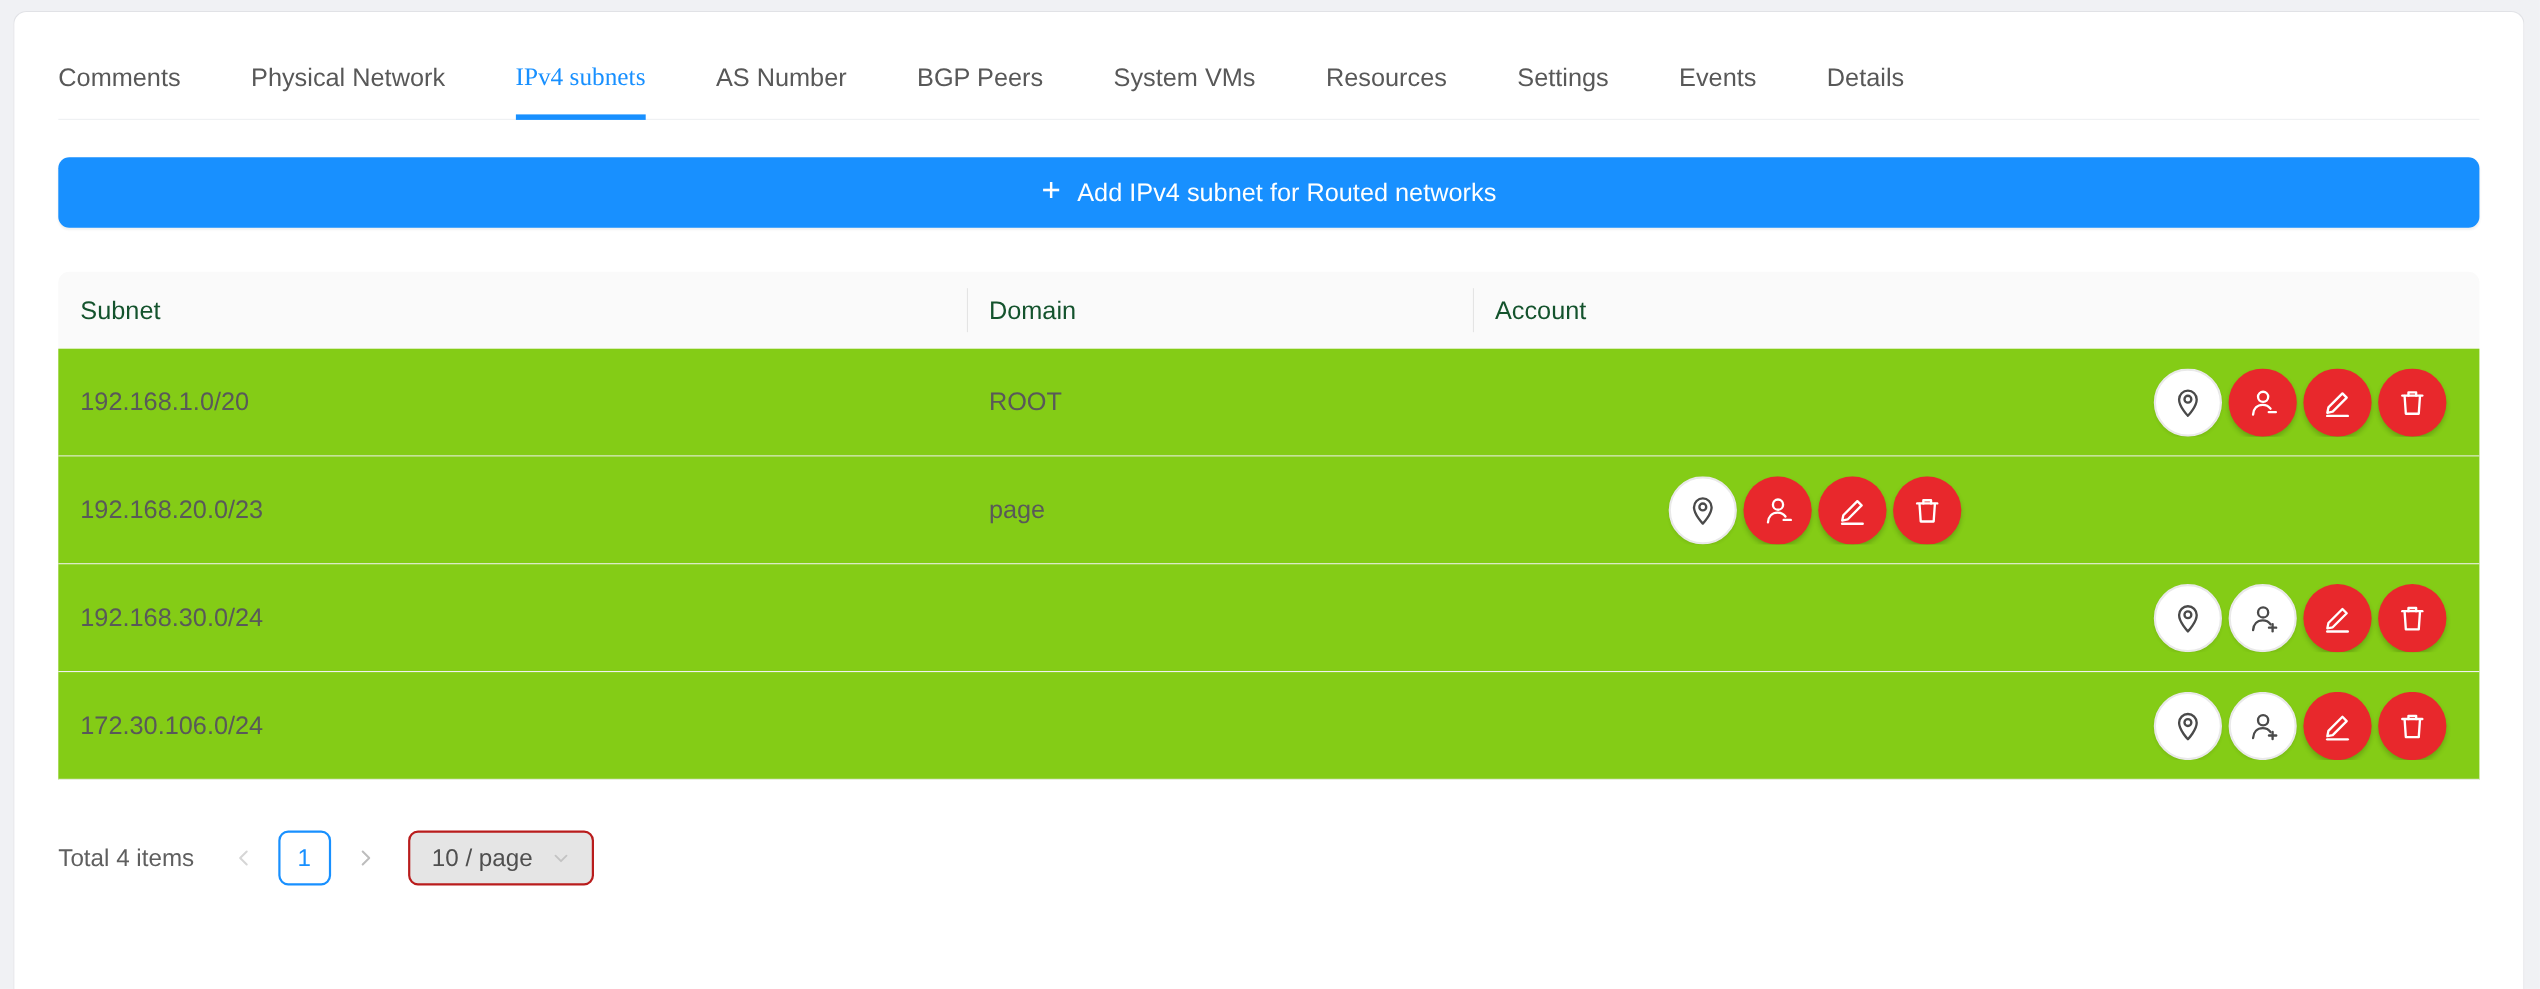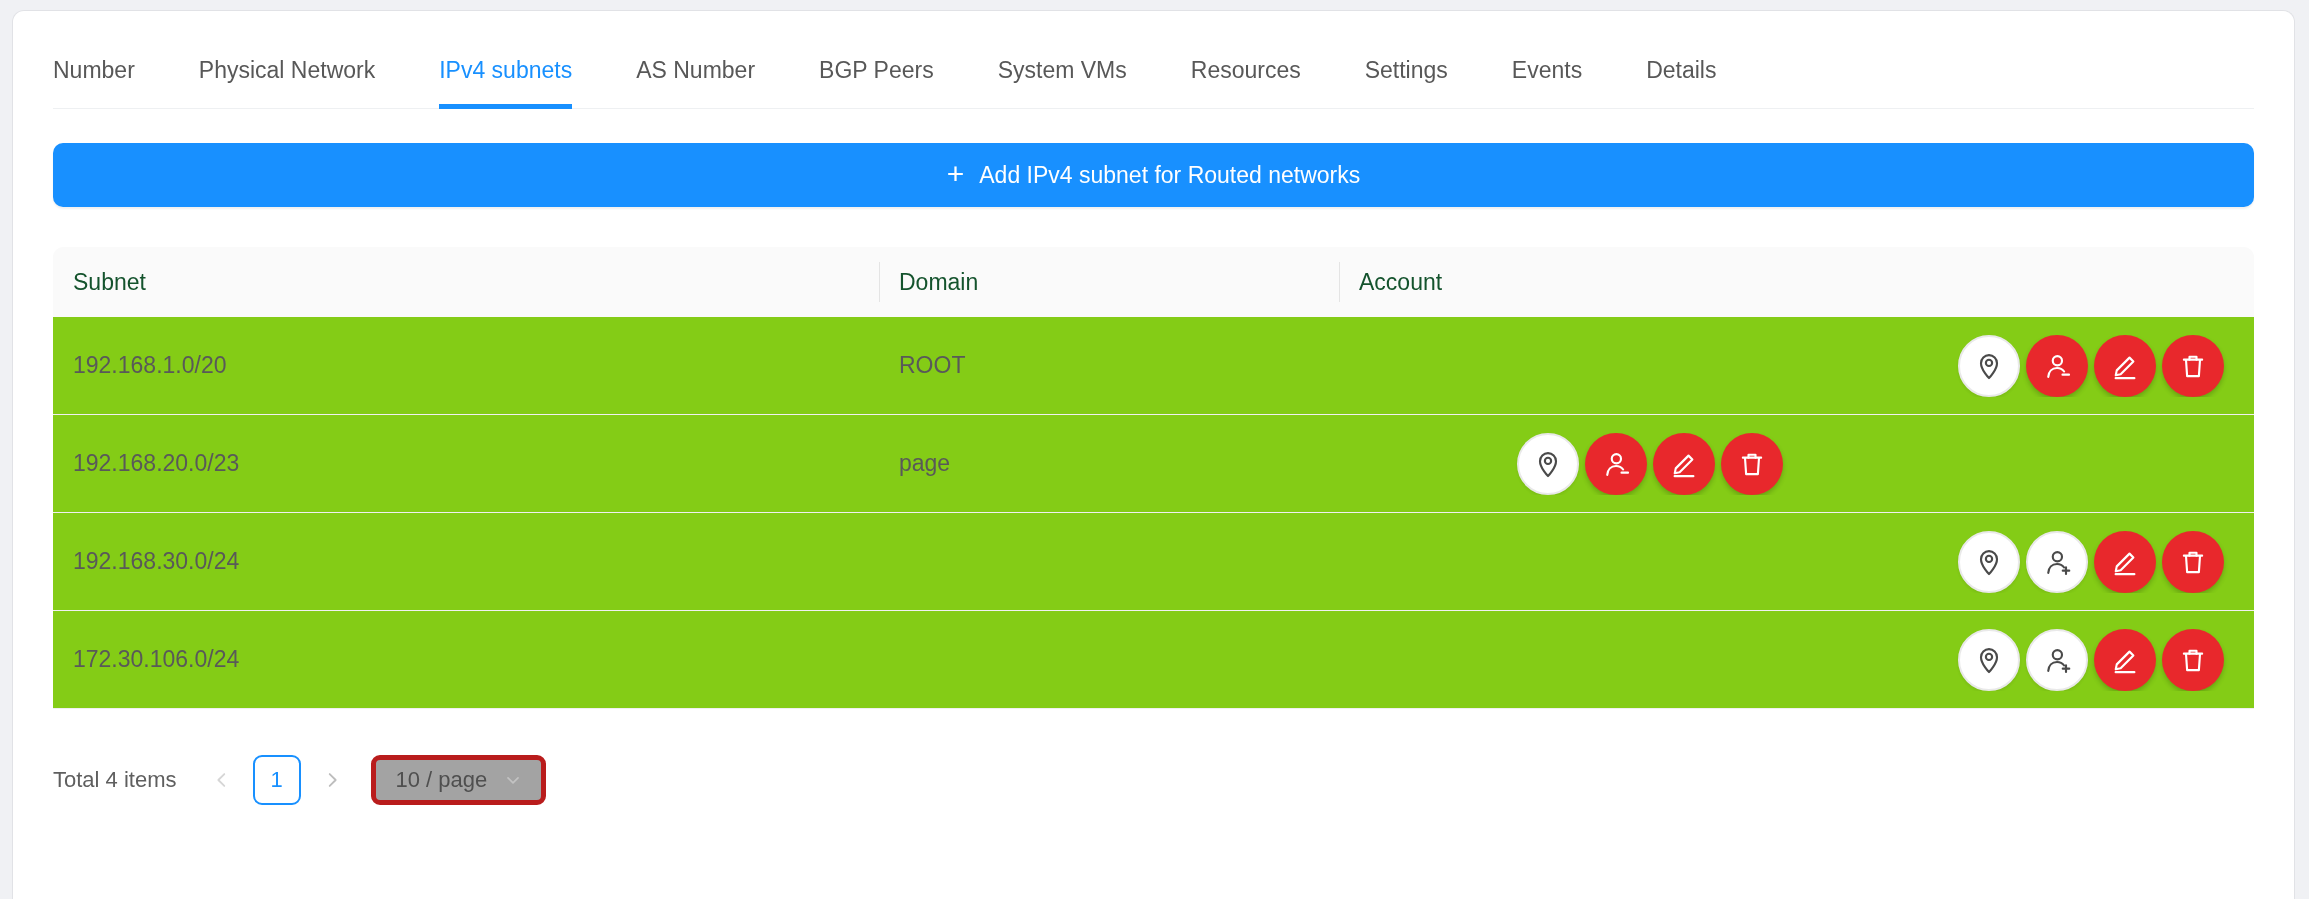--- a/index.html
+++ b/index.html
@@ -32,20 +32,21 @@
     color: #585858;
     padding: 20px 0 24px;
     cursor: pointer;
     white-space: nowrap;
   }
   .tab.active {
     color: #1890ff;
     border-bottom: 5px solid #1890ff;
     padding-bottom: 19px;
     margin-bottom: -1px;
+    font-family: Liberation Serif, serif;
   }
 
   
   .add-btn {
     margin-top: 34px;
     width: 100%;
     height: 64px;
     background: #1890ff;
     color: #ffffff;
     border: none;
@@ -157,38 +158,38 @@
     border-radius: 9px;
     color: #1890ff;
     background: #ffffff;
     display: flex; align-items: center; justify-content: center;
     margin: 0 14px;
     cursor: pointer;
   }
   .page-size-select {
     height: 50px;
     margin-left: 22px;
-    border: 5px solid #b91c1c;
+    border: 2px solid #b91c1c;
     border-radius: 9px;
-    background: #a3a3a3;
+    background: #e5e5e5;
     display: flex; align-items: center;
     gap: 16px;
     padding: 0 18px 0 20px;
     color: #4f4f4f;
     cursor: pointer;
   }
   .page-size-select svg { stroke: #c3c3c3; fill: none; stroke-width: 2; stroke-linecap: round; stroke-linejoin: round; }
 </style>
 </head>
 <body>
 
 <div class="card">
 
   <div class="tabbar">
-    <div class="tab">Number</div>
+    <div class="tab">Comments</div>
     <div class="tab">Physical Network</div>
     <div class="tab active">IPv4 subnets</div>
     <div class="tab">AS Number</div>
     <div class="tab">BGP Peers</div>
     <div class="tab">System VMs</div>
     <div class="tab">Resources</div>
     <div class="tab">Settings</div>
     <div class="tab">Events</div>
     <div class="tab">Details</div>
   </div>

